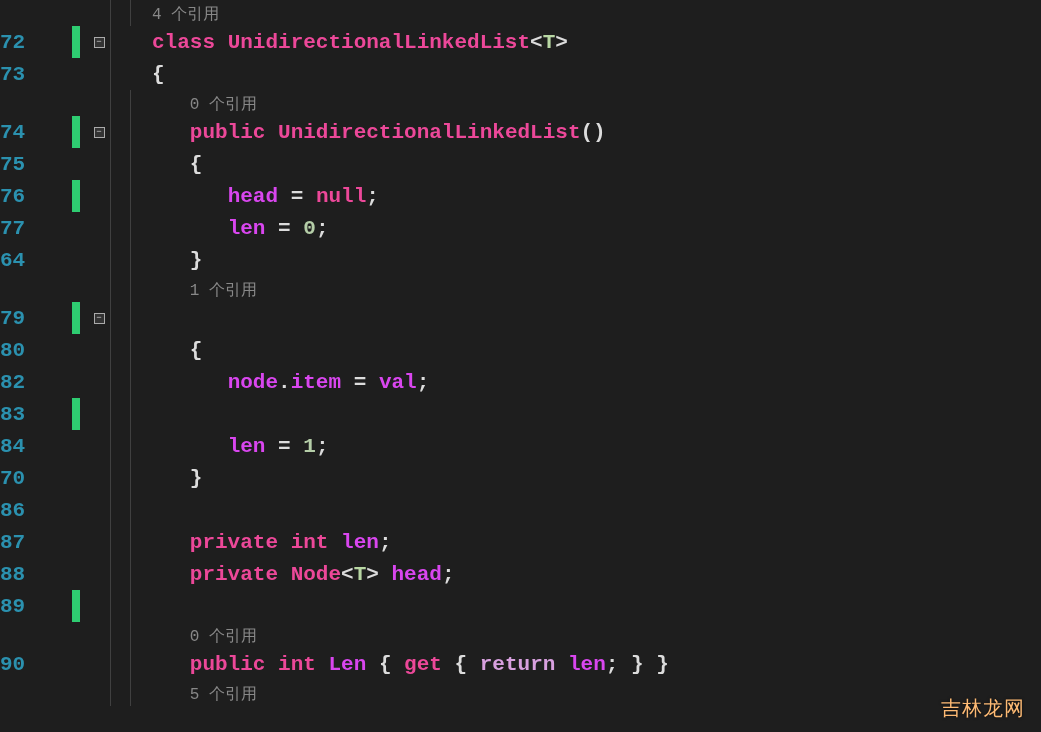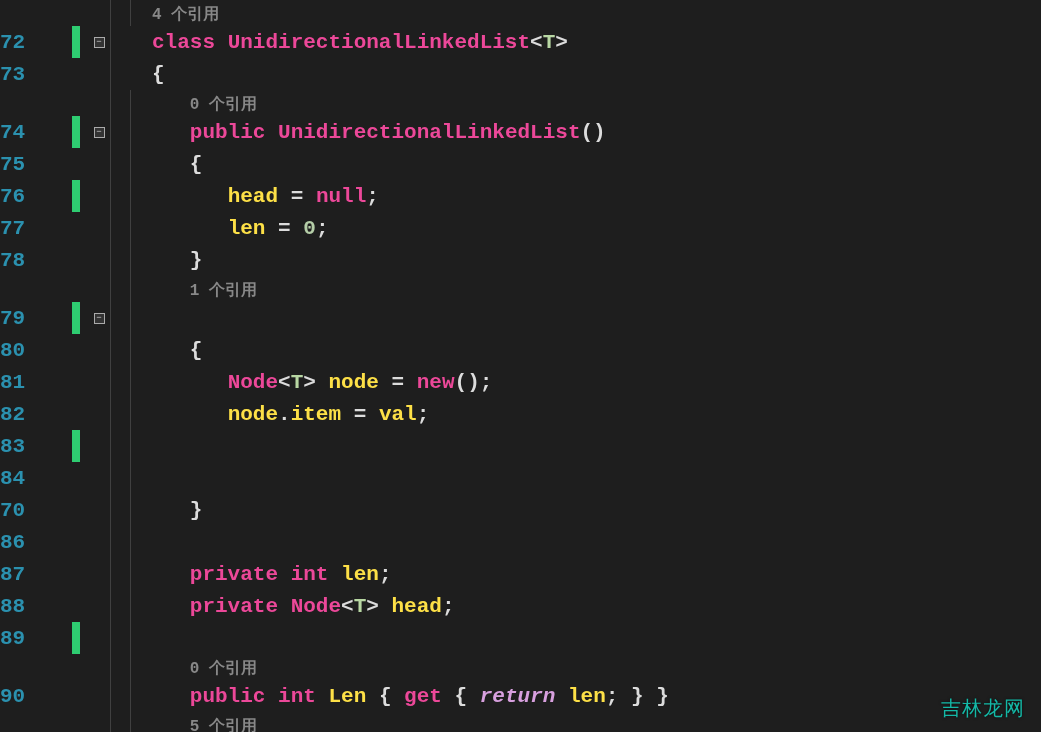--- a/index.html
+++ b/index.html
@@ -20,29 +20,29 @@
 .gutter { width:60px; text-align:left; color:#2b91af; font-size:21px; padding-right:6px; flex-shrink:0; }
 .margin { width:30px; flex-shrink:0; position:relative; height:100%; }
 .change-bar { position:absolute; left:12px; top:0; bottom:0; width:8px; background:#2ecc71; }
 .fold { width:18px; flex-shrink:0; display:flex; align-items:center; justify-content:center; }
 .fold-icon { width:11px; height:11px; border:1px solid #aaa; background:#333; color:#ccc; font-size:9px; line-height:9px; text-align:center; font-weight:normal; cursor:pointer; }
 .guides { width:40px; flex-shrink:0; position:relative; height:100%; }
 .vline { position:absolute; top:0; bottom:0; width:1px; background:#404040; }
 .vline.g1 { left:2px; }
 .vline.g2 { left:22px; }
 .code { white-space:pre; padding-left:4px; }
-.codelens-text { color:#888; font-size:16px; font-weight:bold; }
+.codelens-text { color:#888; font-size:16px; font-weight:normal; }
 .kw { color:#ec4899; }
 .type { color:#ec4899; }
-.id { color:#fde047; }
+.id { color:#d946ef; }
 .num { color:#b5cea8; }
 .punc { color:#dcdcdc; }
 .tparam { color:#b8d7a3; }
-.ctrl { color:#d8a0df;font-style:italic; }
-.watermark { position:absolute; right:16px; bottom:10px; color:#14b8a6; font-size:20px; font-family:Liberation Sans, sans-serif; text-shadow:0 0 3px rgba(0,0,0,.7); font-weight:normal; letter-spacing:1px; }
+.ctrl { color:#d8a0df; }
+.watermark { position:absolute; right:16px; bottom:10px; color:#fdba74; font-size:20px; font-family:Liberation Sans, sans-serif; text-shadow:0 0 3px rgba(0,0,0,.7); font-weight:normal; letter-spacing:1px; }
 </style>
 </head>
 <body>
 
 <div class="editor" id="editor">
     <div class="row codelens">
       <div class="gutter"></div>
       <div class="margin"></div>
       <div class="fold"></div>
       <div class="guides">
@@ -123,21 +123,21 @@
       <div class="gutter">77</div>
       <div class="margin"></div>
       <div class="fold"></div>
       <div class="guides">
         <div class="vline g1"></div>
         <div class="vline g2"></div>
       </div>
       <div class="code">      <span class="id">len</span> <span class="punc">=</span> <span class="num">0</span><span class="punc">;</span></div>
     </div>
     <div class="row">
-      <div class="gutter">78</div>
+      <div class="gutter">64</div>
       <div class="margin"></div>
       <div class="fold"></div>
       <div class="guides">
         <div class="vline g1"></div>
         <div class="vline g2"></div>
       </div>
       <div class="code">   <span class="punc">}</span></div>
     </div>
     <div class="row codelens">
       <div class="gutter"></div>
@@ -166,30 +166,20 @@
       <div class="gutter">80</div>
       <div class="margin"></div>
       <div class="fold"></div>
       <div class="guides">
         <div class="vline g1"></div>
         <div class="vline g2"></div>
       </div>
       <div class="code">   <span class="punc">{</span></div>
     </div>
     <div class="row">
-      <div class="gutter">81</div>
-      <div class="margin"></div>
-      <div class="fold"></div>
-      <div class="guides">
-        <div class="vline g1"></div>
-        <div class="vline g2"></div>
-      </div>
-      <div class="code">      <span class="type">Node</span><span class="punc">&lt;</span><span class="tparam">T</span><span class="punc">&gt;</span> <span class="id">node</span> <span class="punc">=</span> <span class="kw">new</span><span class="punc">();</span></div>
-    </div>
-    <div class="row">
       <div class="gutter">82</div>
       <div class="margin"></div>
       <div class="fold"></div>
       <div class="guides">
         <div class="vline g1"></div>
         <div class="vline g2"></div>
       </div>
       <div class="code">      <span class="id">node</span><span class="punc">.</span><span class="id">item</span> <span class="punc">=</span> <span class="id">val</span><span class="punc">;</span></div>
     </div>
     <div class="row">
@@ -204,20 +194,21 @@
       </div>
     </div>
     <div class="row">
       <div class="gutter">84</div>
       <div class="margin"></div>
       <div class="fold"></div>
       <div class="guides">
         <div class="vline g1"></div>
         <div class="vline g2"></div>
       </div>
+      <div class="code">      <span class="id">len</span> <span class="punc">=</span> <span class="num">1</span><span class="punc">;</span></div>
     </div>
     <div class="row">
       <div class="gutter">70</div>
       <div class="margin"></div>
       <div class="fold"></div>
       <div class="guides">
         <div class="vline g1"></div>
         <div class="vline g2"></div>
       </div>
       <div class="code">   <span class="punc">}</span></div>

